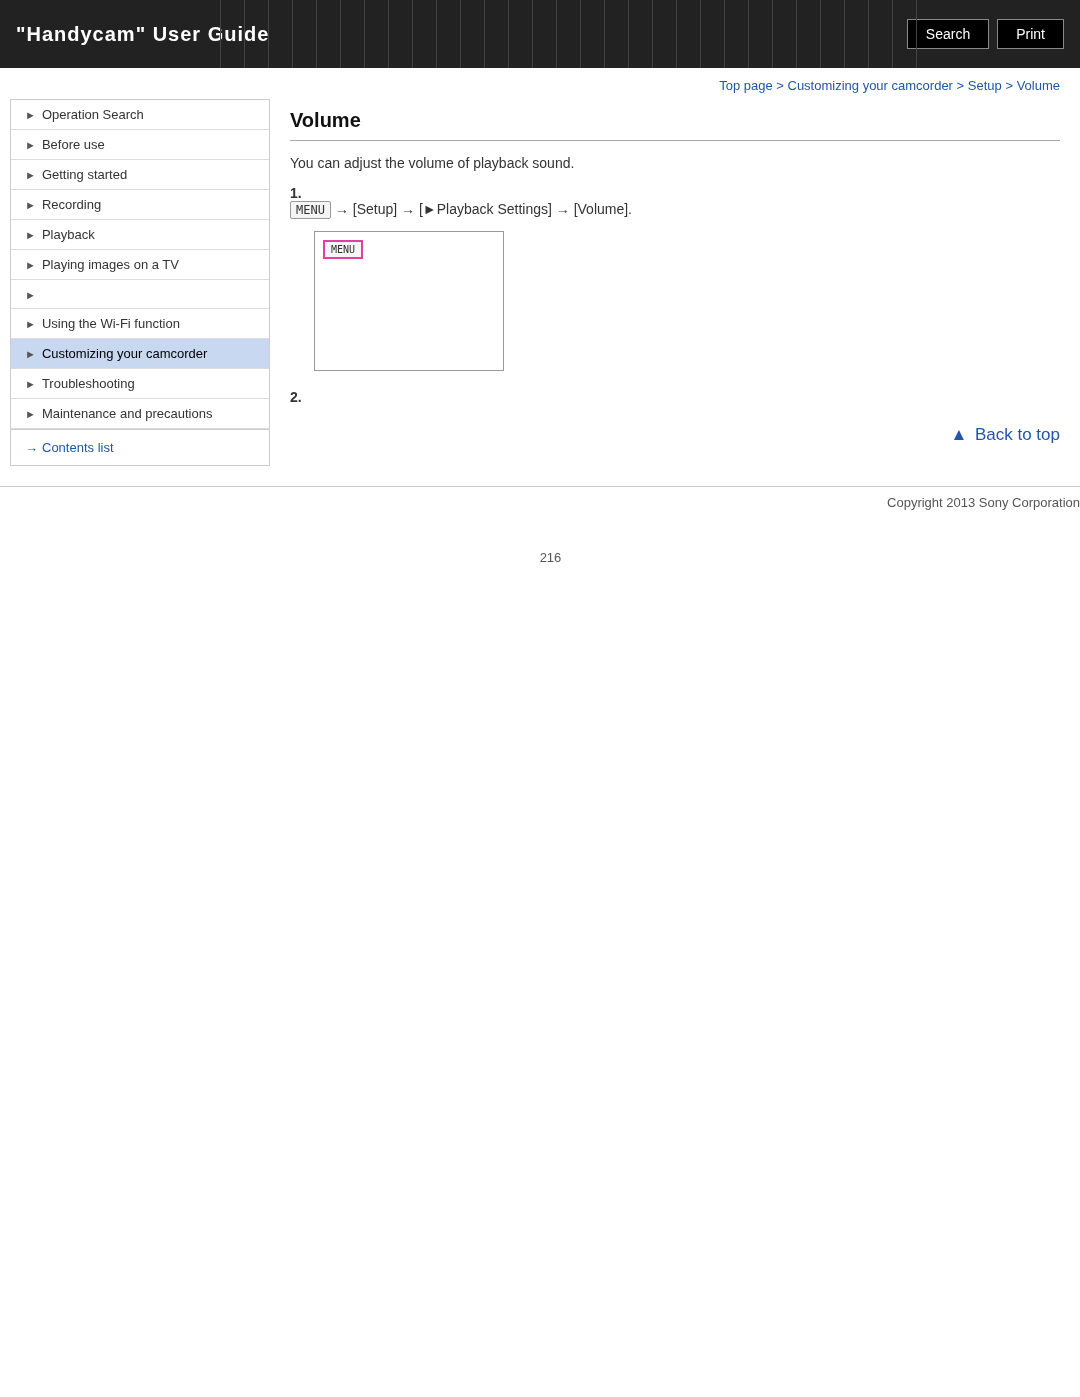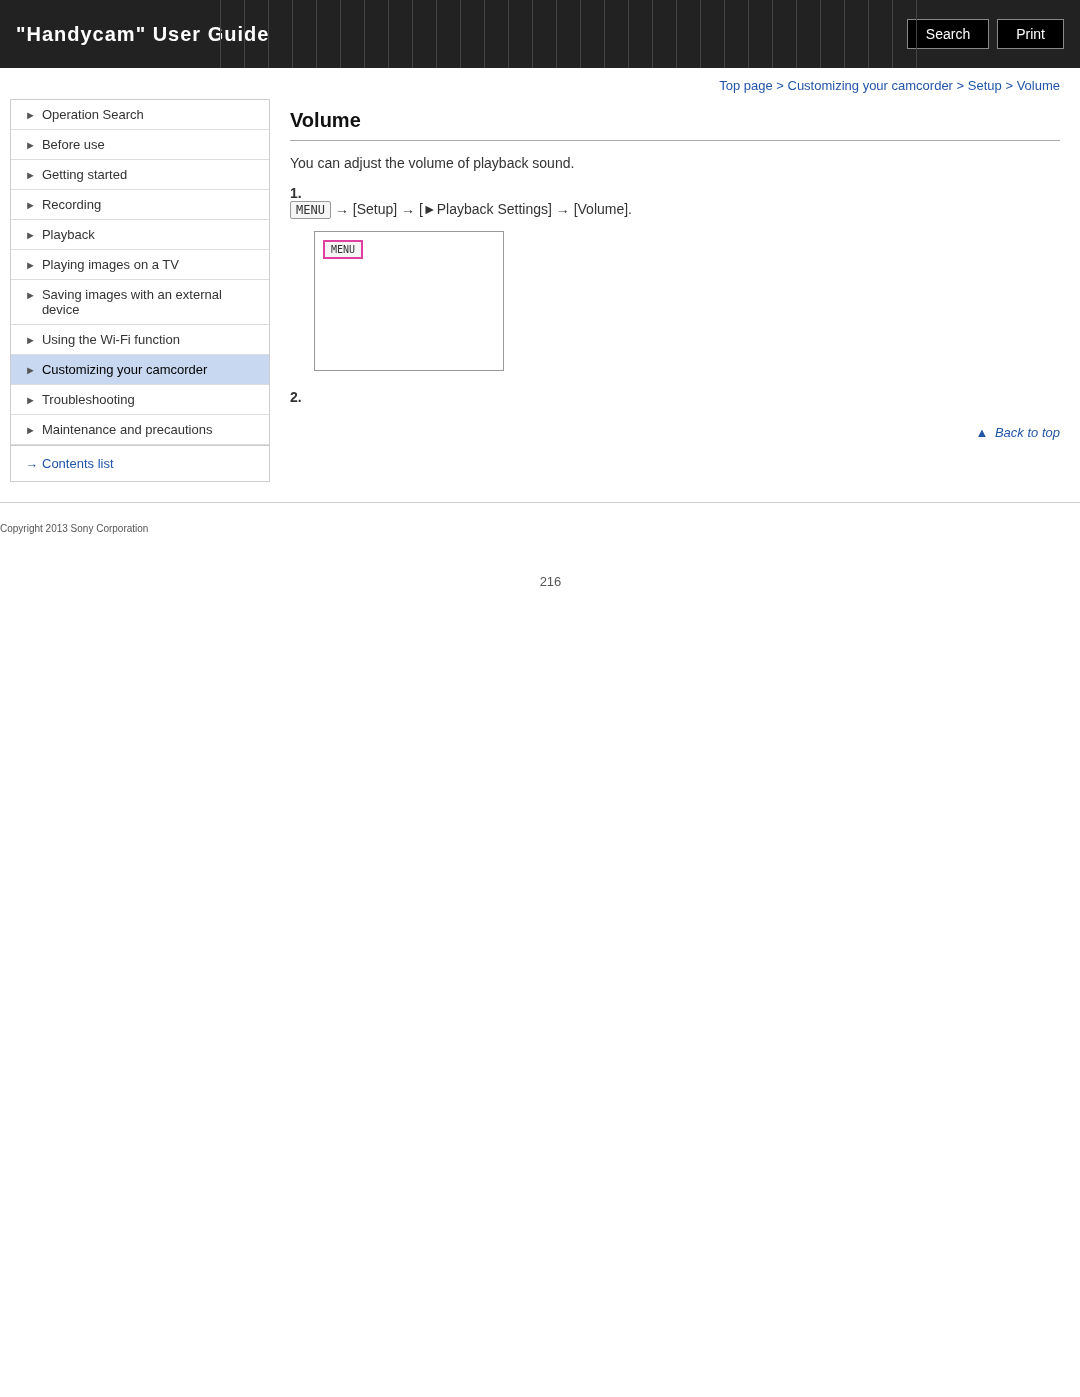--- a/index.html
+++ b/index.html
@@ -180,38 +180,37 @@
       background: #f5f5f5;
       padding: 1px 5px;
       font-size: 12px;
       font-family: monospace;
       color: #333;
       border-radius: 2px;
     }
     .back-to-top {
       text-align: right;
       margin-top: 20px;
-      font-size: 13px;
-      font-style: italic;
+      font-size: 17px;
     }
     .back-to-top a {
       color: #2255aa;
       text-decoration: none;
     }
     .back-to-top-icon {
       color: #2255aa;
       margin-right: 3px;
     }
 
     
     .footer {
-      text-align: left;
-      font-size: 10px;
+      text-align: right;
+      font-size: 13px;
       color: #555;
-      padding: 20px 0 10px 0;
+      padding: 8px 0 10px 0;
       border-top: 1px solid #ccc;
     }
     .page-number {
       text-align: center;
       font-size: 13px;
       color: #555;
       margin-top: 30px;
       padding-bottom: 10px;
       padding-left: 21px;
     }
@@ -291,21 +290,20 @@
     <div class="sidebar-item">
       <span class="arrow">►</span>
       <span>Playback</span>
     </div>
     <div class="sidebar-item">
       <span class="arrow">►</span>
       <span>Playing images on a TV</span>
     </div>
     <div class="sidebar-item">
       <span class="arrow">►</span>
-      <span>Saving images with an external device</span>
     </div>
     <div class="sidebar-item">
       <span class="arrow">►</span>
       <span>Using the Wi-Fi function</span>
     </div>
     <div class="sidebar-item active">
       <span class="arrow">►</span>
       <span>Customizing your camcorder</span>
     </div>
     <div class="sidebar-item">

